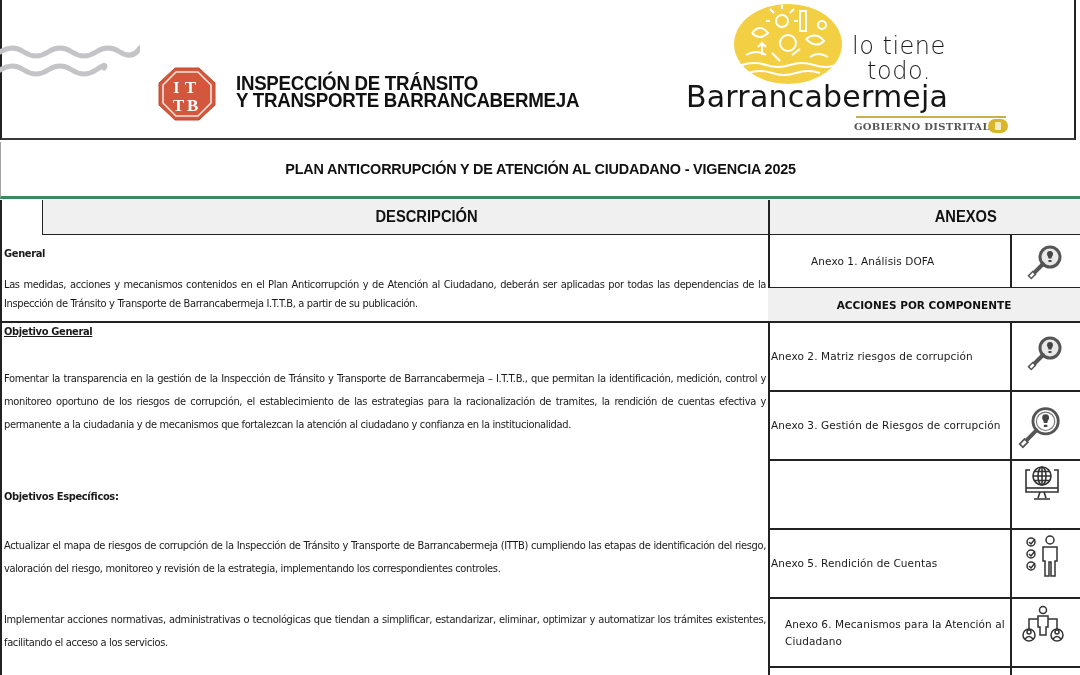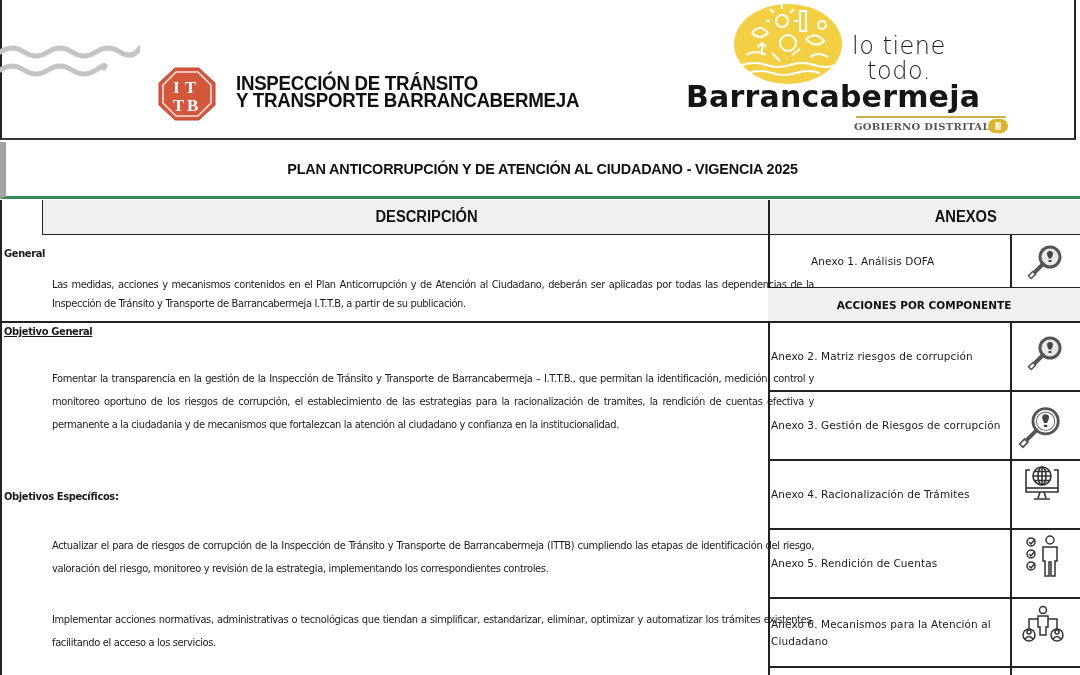--- a/index.html
+++ b/index.html
@@ -7,41 +7,41 @@
 
   
   .header { position:absolute; left:0; top:0; width:1080px; height:142px; background:#fff; }
   .header-frame { position:absolute; left:0; top:0; width:1076px; height:140px; border-left:2px solid #222; border-right:2px solid #222; border-bottom:2px solid #3a3a3a; box-sizing:border-box; }
   .waves { position:absolute; left:0; top:40px; width:140px; height:45px; }
   .ittb-logo { position:absolute; left:158px; top:67px; width:58px; height:54px; }
   .ittb-text { position:absolute; left:236px; top:75px; font-family:"Liberation Sans", sans-serif; font-weight:bold; font-size:19.5px; line-height:17px; letter-spacing:-0.3px; color:#111; transform:scaleX(0.96); transform-origin:left top; }
   .ittb-text div { white-space:nowrap; }
   .bca-emblem { position:absolute; left:732px; top:3px; width:112px; height:82px; }
   .bca-slogan { position:absolute; left:852px; top:34px; font-family:"DejaVu Sans", sans-serif; font-size:24px; line-height:25px; color:#1a1a1a; font-weight:300; letter-spacing:0.5px;text-align:center; }
-  .bca-name { position:absolute; left:686px; top:79px; font-family:"DejaVu Sans", sans-serif; font-weight:bold; font-size:30px; color:#151515; letter-spacing:0.2px; }
+  .bca-name { position:absolute; left:686px; top:79px; font-family:"DejaVu Sans", sans-serif; font-weight:normal; font-size:30px; color:#151515; letter-spacing:0.2px; }
   .bca-line { position:absolute; left:856px; top:116px; width:150px; height:2px; background:#c9b14a; }
   .bca-gov { position:absolute; left:854px; top:121px; font-family:"DejaVu Serif", serif; font-size:10px; font-weight:bold; color:#555; letter-spacing:0.3px; }
   .bca-seal { position:absolute; left:988px; top:119px; width:20px; height:14px; border-radius:7px; background:#d9b52c; }
   .bca-seal::after { content:""; position:absolute; left:7px; top:3px; width:6px; height:8px; background:#f5ecc5; border-radius:1px; }
 
   
-  .title-band { position:absolute; left:0; top:142px; width:1080px; height:57px; border-left:6px solid #a3a3a3; box-sizing:border-box; border-bottom:3px solid #3b8a5d; display:flex; align-items:center; justify-content:center; }
+  .title-band { position:absolute; left:0; top:142px; width:1080px; height:57px; border-left:1px solid #a3a3a3; box-sizing:border-box; border-bottom:3px solid #3b8a5d; display:flex; align-items:center; justify-content:center; }
   .title-band span { font-family:"Liberation Sans", sans-serif; font-weight:bold; font-size:15.5px; letter-spacing:-0.2px; transform:scaleX(0.93); }
 
   
   .grid { position:absolute; left:0; top:200px; width:1080px; height:475px; }
   .cell { position:absolute; box-sizing:border-box; }
   .hdr { background:#f0f0f0; border-bottom:1.5px solid #222; display:flex; align-items:center; justify-content:center; font-weight:bold; font-size:16px;margin-left:42px; }
   .hdr span { transform:scaleX(0.92); }
   .vline { position:absolute; background:#222; width:1.5px; }
   .hline { position:absolute; background:#222; height:1.5px; }
   .desc { font-family:"DejaVu Sans Condensed","DejaVu Sans", sans-serif; font-size:11px; color:#1a1a1a; }
   .desc .t { position:absolute; left:4px; width:762px; font-size:11px; letter-spacing:-0.35px; line-height:23px; }
   .desc .b { font-weight:bold; }
-  .justify { text-align:justify; text-align-last:left;margin-left:48px; }
+  .justify { text-align:justify; text-align-last:left; }
 
   .annex-label { position:absolute; left:771px; font-family:"DejaVu Sans", sans-serif; font-size:10.5px; color:#1a1a1a; letter-spacing:0.1px; line-height:17px; }
   .annex-sub { position:absolute; left:768px; width:312px; height:33px; background:#f0f0f0; display:flex; align-items:center; justify-content:center; font-family:"DejaVu Sans", sans-serif; font-size:10.5px; font-weight:bold; }
   .icon { position:absolute; left:1022px; width:44px; height:44px; }
   .icon svg { width:100%; height:100%; }
 </style>
 </head>
 <body>
 
 <div class="header">
@@ -120,33 +120,32 @@
   <div class="hline" style="left:768px;top:466px;width:312px;"></div>
 
   <div class="desc">
     <div class="t b" style="top:42px;">General</div>
     <div class="t justify" style="top:75px;line-height:19px;">Las medidas, acciones y mecanismos contenidos en el Plan Anticorrupción y de Atención al Ciudadano, deberán ser aplicadas por todas las dependencias de la Inspección de Tránsito y Transporte de Barrancabermeja I.T.T.B, a partir de su publicación.</div>
 
     <div class="t b" style="top:120px;text-decoration:underline;">Objetivo General</div>
     <div class="t justify" style="top:167px;">Fomentar la transparencia en la gestión de la Inspección de Tránsito y Transporte de Barrancabermeja – I.T.T.B., que permitan la identificación, medición, control y monitoreo oportuno de los riesgos de corrupción, el establecimiento de las estrategias para la racionalización de tramites, la rendición de cuentas efectiva y permanente a la ciudadania y de mecanismos que fortalezcan la atención al ciudadano y confianza en la institucionalidad.</div>
 
     <div class="t b" style="top:285px;">Objetivos Específicos:</div>
-    <div class="t justify" style="top:334px;">Actualizar el para de riesgos de corrupción de la Inspección de Tránsito y Transporte de Barrancabermeja (ITTB) cumpliendo las etapas de identificación del riesgo, valoración del riesgo, monitoreo y revisión de la estrategia, implementando los correspondientes controles.</div>
+    <div class="t justify" style="top:334px;">Actualizar el mapa de riesgos de corrupción de la Inspección de Tránsito y Transporte de Barrancabermeja (ITTB) cumpliendo las etapas de identificación del riesgo, valoración del riesgo, monitoreo y revisión de la estrategia, implementando los correspondientes controles.</div>
     <div class="t justify" style="top:408px;">Implementar acciones normativas, administrativas o tecnológicas que tiendan a simplificar, estandarizar, eliminar, optimizar y automatizar los trámites existentes, facilitando el acceso a los servicios.</div>
   </div>
 
   <div class="annex-label" style="top:53px;padding-left:40px;">Anexo 1. Análisis DOFA</div>
   <div class="annex-sub" style="top:88px;">
     <span>ACCIONES POR COMPONENTE</span>
   </div>
   <div class="annex-label" style="top:148px;">Anexo 2. Matriz riesgos de corrupción</div>
   <div class="annex-label" style="top:217px;">Anexo 3. Gestión de Riesgos de corrupción</div>
-  <div class="annex-label" style="top:286px;">Anexo 4. Racionalización de Trámites</div>
   <div class="annex-label" style="top:355px;">Anexo 5. Rendición de Cuentas</div>
-  <div class="annex-label" style="top:416px;width:232px;">Anexo 6. Mecanismos para la Atención al Ciudadano</div>
+  <div class="annex-label" style="top:416px;width:232px;padding-left:14px;">Anexo 6. Mecanismos para la Atención al Ciudadano</div>
 
   <div class="icon" style="top:42px;left:1026px;width:40px;height:40px;">
     <svg viewBox="0 0 40 40">
         <circle cx="24" cy="15" r="10" fill="#e8e8e8" stroke="#555" stroke-width="3"></circle>
         <path d="M21 12a3 3 0 0 1 6 0c0 2-1.5 2.5-1.5 4.5h-3c0-2-1.5-2.5-1.5-4.5z M22.5 18h3v2h-3z" fill="#444"></path>
         <path d="M17 22 L6 33" stroke="#555" stroke-width="4" stroke-linecap="round"></path>
         <rect x="3" y="31" width="6" height="4" transform="rotate(-45 6 33)" fill="#fff" stroke="#555" stroke-width="1.5"></rect>
       </svg>
   </div>
   <div class="icon" style="top:133px;left:1026px;width:40px;height:40px;">

